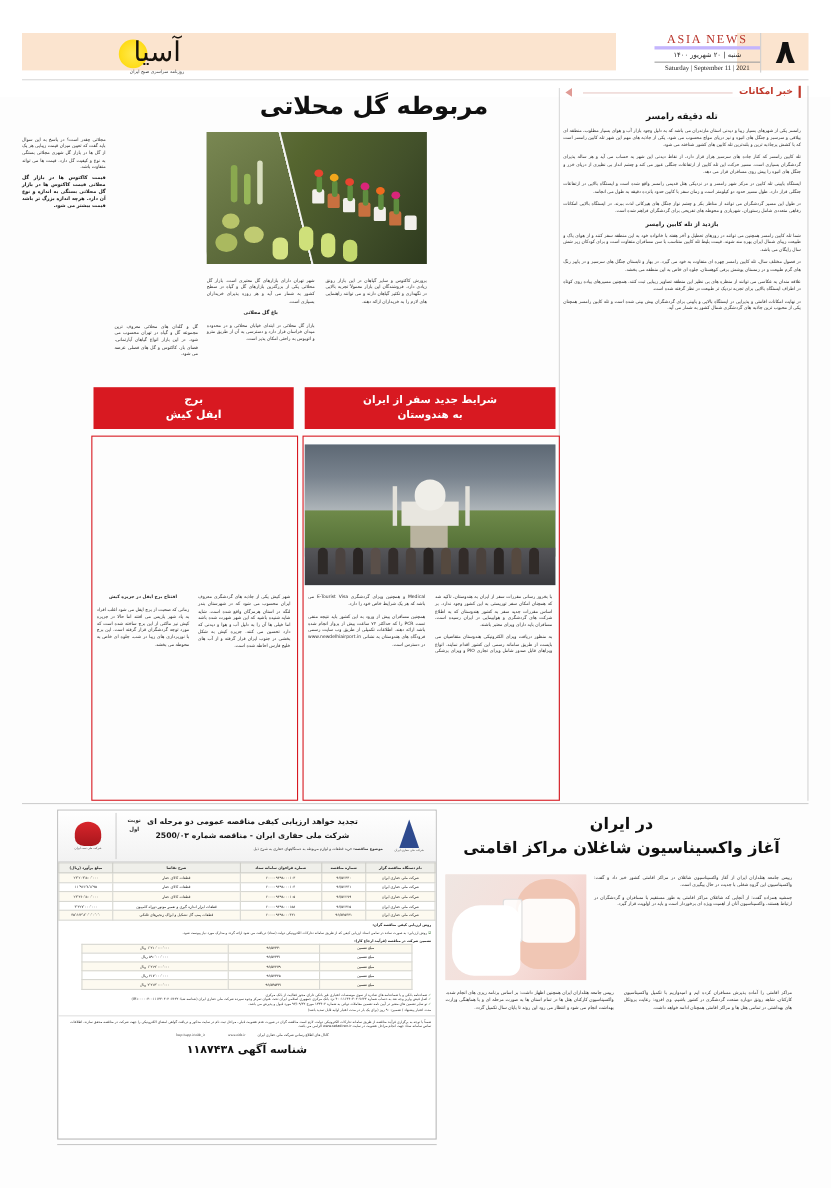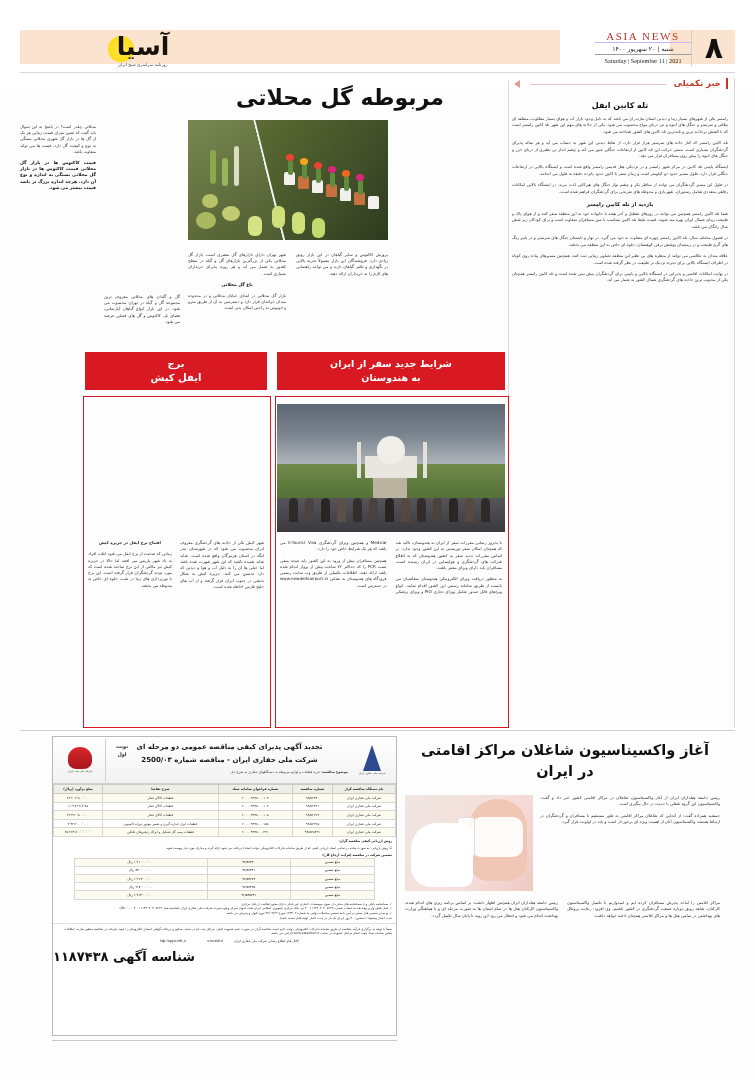--- a/index.html
+++ b/index.html
@@ -33,41 +33,41 @@
     background:#ffffff;
     display:flex;align-items:center;justify-content:center;
   }
   .logo-sun{
     position:absolute;left:108px;top:36px;
     width:26px;height:26px;border-radius:50%;
     background:radial-gradient(circle at 50% 50%,#ffe94e 0%,#ffdf22 55%,#fbd400 100%);
   }
   .logo-text{
     position:relative;z-index:3;
-    font-size:25px;font-weight:bold;color:#17120c;
+    font-size:25px;font-weight:normal;color:#17120c;
     font-family:"DejaVu Sans","Liberation Sans",sans-serif;
     letter-spacing:-1px;
     line-height:1;
     padding-bottom:4px;
   }
   .logo-sub{
     position:absolute;left:118px;top:62px;
     font-size:4.2px;color:#3a3a3a;letter-spacing:.4px;
   }
   .mh-right{
     position:absolute;left:595px;top:30px;width:96px;height:36px;
     text-align:center;
     border-right:1px solid #cfcfcf;
     padding-right:0;
   }
   .mh-asia{
     font-family:"Liberation Serif","DejaVu Serif",serif;
     font-size:11px;color:#b9352c;letter-spacing:1.6px;
     line-height:12px;
-    border-bottom:1px solid #c4b5fd;
+    border-bottom:3px solid #c4b5fd;
     padding-bottom:0px;
   }
   .mh-date-fa{
     font-size:6.2px;color:#1e1e1e;line-height:9px;
     border-bottom:1px solid #9e9e9e;
     padding:1px 0 1px 0;
   }
   .mh-date-en{
     font-family:"Liberation Serif","DejaVu Serif",serif;
     font-size:6.2px;color:#1e1e1e;line-height:9px;padding-top:1px;
@@ -298,21 +298,21 @@
   table.ad-guar{
     width:88%;margin:0 auto;border-collapse:collapse;direction:rtl;font-size:3.2px;
   }
   table.ad-guar td{border:0.6px solid #d8d8d2;padding:1.6px 2px;text-align:center;}
   table.ad-guar tr:nth-child(odd) td{background:#fdfaf0;}
   .ad-links{
     direction:rtl;text-align:center;font-size:3.2px;color:#222;padding:3px 4px;
   }
   .ad-links .url{font-family:"Liberation Serif","DejaVu Serif",serif;direction:ltr;display:inline-block;margin:0 10px;}
   .ad-id{
-    text-align:left;font-size:13px;font-weight:bold;color:#111;direction:rtl;padding:3px 0 0 0;
+    text-align:center;font-size:10px;font-weight:bold;color:#111;direction:rtl;padding:3px 0 0 0;
     letter-spacing:.3px;
   }
   .ad-footline{
     position:absolute;left:52px;top:1040px;width:345px;height:1px;background:#c9c9c9;
   }
   .tower-ic{
     width:0;height:0;border-left:9px solid transparent;border-right:9px solid transparent;
     border-bottom:26px solid #2e4a8e;
   }
   .flame-ic{
@@ -351,25 +351,25 @@
     </div>
 
     <div class="pageno">۸</div>
     <div class="mh-rule"></div>
   </div>
 
   <div class="vsep"></div>
 
   <div class="col-right">
     <div class="rb-head">
-      <span class="label">خبر تکمیلی</span>
+      <span class="label">خبر امکانات</span>
       <span class="rule"></span>
       <span class="tri"></span>
     </div>
-    <div class="rb-title">تله کابین ایفل</div>
+    <div class="rb-title">تله دقیقه رامسر</div>
     <div class="rb-body">
       <p>رامسر یکی از شهرهای بسیار زیبا و دیدنی استان مازندران می باشد که به دلیل وجود بازار آب و هوای بسیار مطلوب، منطقه ای ییلاقی و سرسبز و جنگل های انبوه و نیز دریای مواج محسوب می شود. یکی از جاذبه های مهم این شهر تله کابین رامسر است که با کشش پرجاذبه ترین و بلندترین تله کابین های کشور شناخته می شود.</p>
       <p>تله کابین رامسر که کنار جاده های سرسبز هراز قرار دارد، از نقاط دیدنی این شهر به حساب می آید و هر ساله پذیرای گردشگران بسیاری است. مسیر حرکت این تله کابین از ارتفاعات جنگلی عبور می کند و چشم انداز بی نظیری از دریای خزر و جنگل های انبوه را پیش روی مسافران قرار می دهد.</p>
       <p>ایستگاه پایینی تله کابین در مرکز شهر رامسر و در نزدیکی هتل قدیمی رامسر واقع شده است و ایستگاه بالایی در ارتفاعات جنگلی قرار دارد. طول مسیر حدود دو کیلومتر است و زمان سفر با کابین حدود پانزده دقیقه به طول می انجامد.</p>
       <p>در طول این مسیر گردشگران می توانند از مناظر بکر و چشم نواز جنگل های هیرکانی لذت ببرند. در ایستگاه بالایی امکانات رفاهی متعددی شامل رستوران، شهربازی و محوطه های تفریحی برای گردشگران فراهم شده است.</p>
     </div>
     <div class="rb-sub">بازدید از تله کابین رامسر</div>
     <div class="rb-body">
       <p>شما تله کابین رامسر همچنین می توانند در روزهای تعطیل و آخر هفته با خانواده خود به این منطقه سفر کنند و از هوای پاک و طبیعت زیبای شمال ایران بهره مند شوند. قیمت بلیط تله کابین متناسب با سن مسافران متفاوت است و برای کودکان زیر شش سال رایگان می باشد.</p>
       <p>در فصول مختلف سال، تله کابین رامسر چهره ای متفاوت به خود می گیرد. در بهار و تابستان جنگل های سرسبز و در پاییز رنگ های گرم طبیعت و در زمستان پوشش برفی کوهستان، جلوه ای خاص به این منطقه می بخشد.</p>
@@ -485,22 +485,22 @@
 
   <div style="position:absolute;left:280px;top:540px;width:222px;font-size:4.1px;line-height:6.3px;color:#2b2b2b;text-align:justify;direction:rtl;column-count:2;column-gap:9px;">
     <p style="margin:0 0 5px 0;">با بخروز رسانی مقررات سفر از ایران به هندوستان، تاکید شد که همچنان امکان سفر توریستی به این کشور وجود ندارد. بر اساس مقررات جدید سفر به کشور هندوستان که به اطلاع شرکت های گردشگری و هواپیمایی در ایران رسیده است، مسافران باید دارای ویزای معتبر باشند.</p>
     <p style="margin:0 0 5px 0;">به منظور دریافت ویزای الکترونیکی هندوستان متقاضیان می بایست از طریق سامانه رسمی این کشور اقدام نمایند. انواع ویزاهای قابل صدور شامل ویزای تجاری PIO و ویزای پزشکی Medical و همچنین ویزای گردشگری E-Tourist Visa می باشد که هر یک شرایط خاص خود را دارد.</p>
     <p style="margin:0 0 5px 0;">همچنین مسافران پیش از ورود به این کشور باید نتیجه منفی تست PCR را که حداکثر ۷۲ ساعت پیش از پرواز انجام شده باشد ارائه دهند. اطلاعات تکمیلی از طریق وب سایت رسمی فرودگاه های هندوستان به نشانی www.newdelhiairport.in در دسترس است.</p>
   </div>
 
   <div class="bot-sep"></div>
 
   <div class="vax-title">
+    <div>در ایران</div>
     <div>آغاز واکسیناسیون شاغلان مراکز اقامتی</div>
-    <div>در ایران</div>
   </div>
 
   <div class="vax-img">
     <div class="vax-bg"></div>
     <div class="vax-face"></div>
     <div class="vax-mask"></div>
     <div class="vax-vial"></div>
     <div class="vax-hand"></div>
   </div>
 
@@ -520,21 +520,21 @@
       <div class="ad-logo-l">
         <div class="flame-ic"></div>
         <div class="ad-ic-cap">شرکت ملی نفت ایران</div>
       </div>
       <div class="lr-divider" style="left:52px;"></div>
       <div class="ad-stamp">
         <div>نوبت</div>
         <div>اول</div>
       </div>
       <div class="ad-title">
-        <div>تجدید آگهی پذیرای کیفی مناقصه عمومی دو مرحله ای</div>
+        <div>تجدید خواهد ارزیابی کیفی مناقصه عمومی دو مرحله ای</div>
         <div>شرکت ملی حفاری ایران - مناقصه شماره 2500/۰۳</div>
       </div>
       <div class="ad-sub">
         <span style="font-weight:bold;">موضوع مناقصه:</span>
         <span>خرید قطعات و لوازم مربوطه به دستگاههای حفاری به شرح ذیل</span>
       </div>
       <div class="ad-logo-r">
         <div class="tower-ic"></div>
         <div class="ad-ic-cap">شرکت ملی حفاری ایران</div>
       </div>

